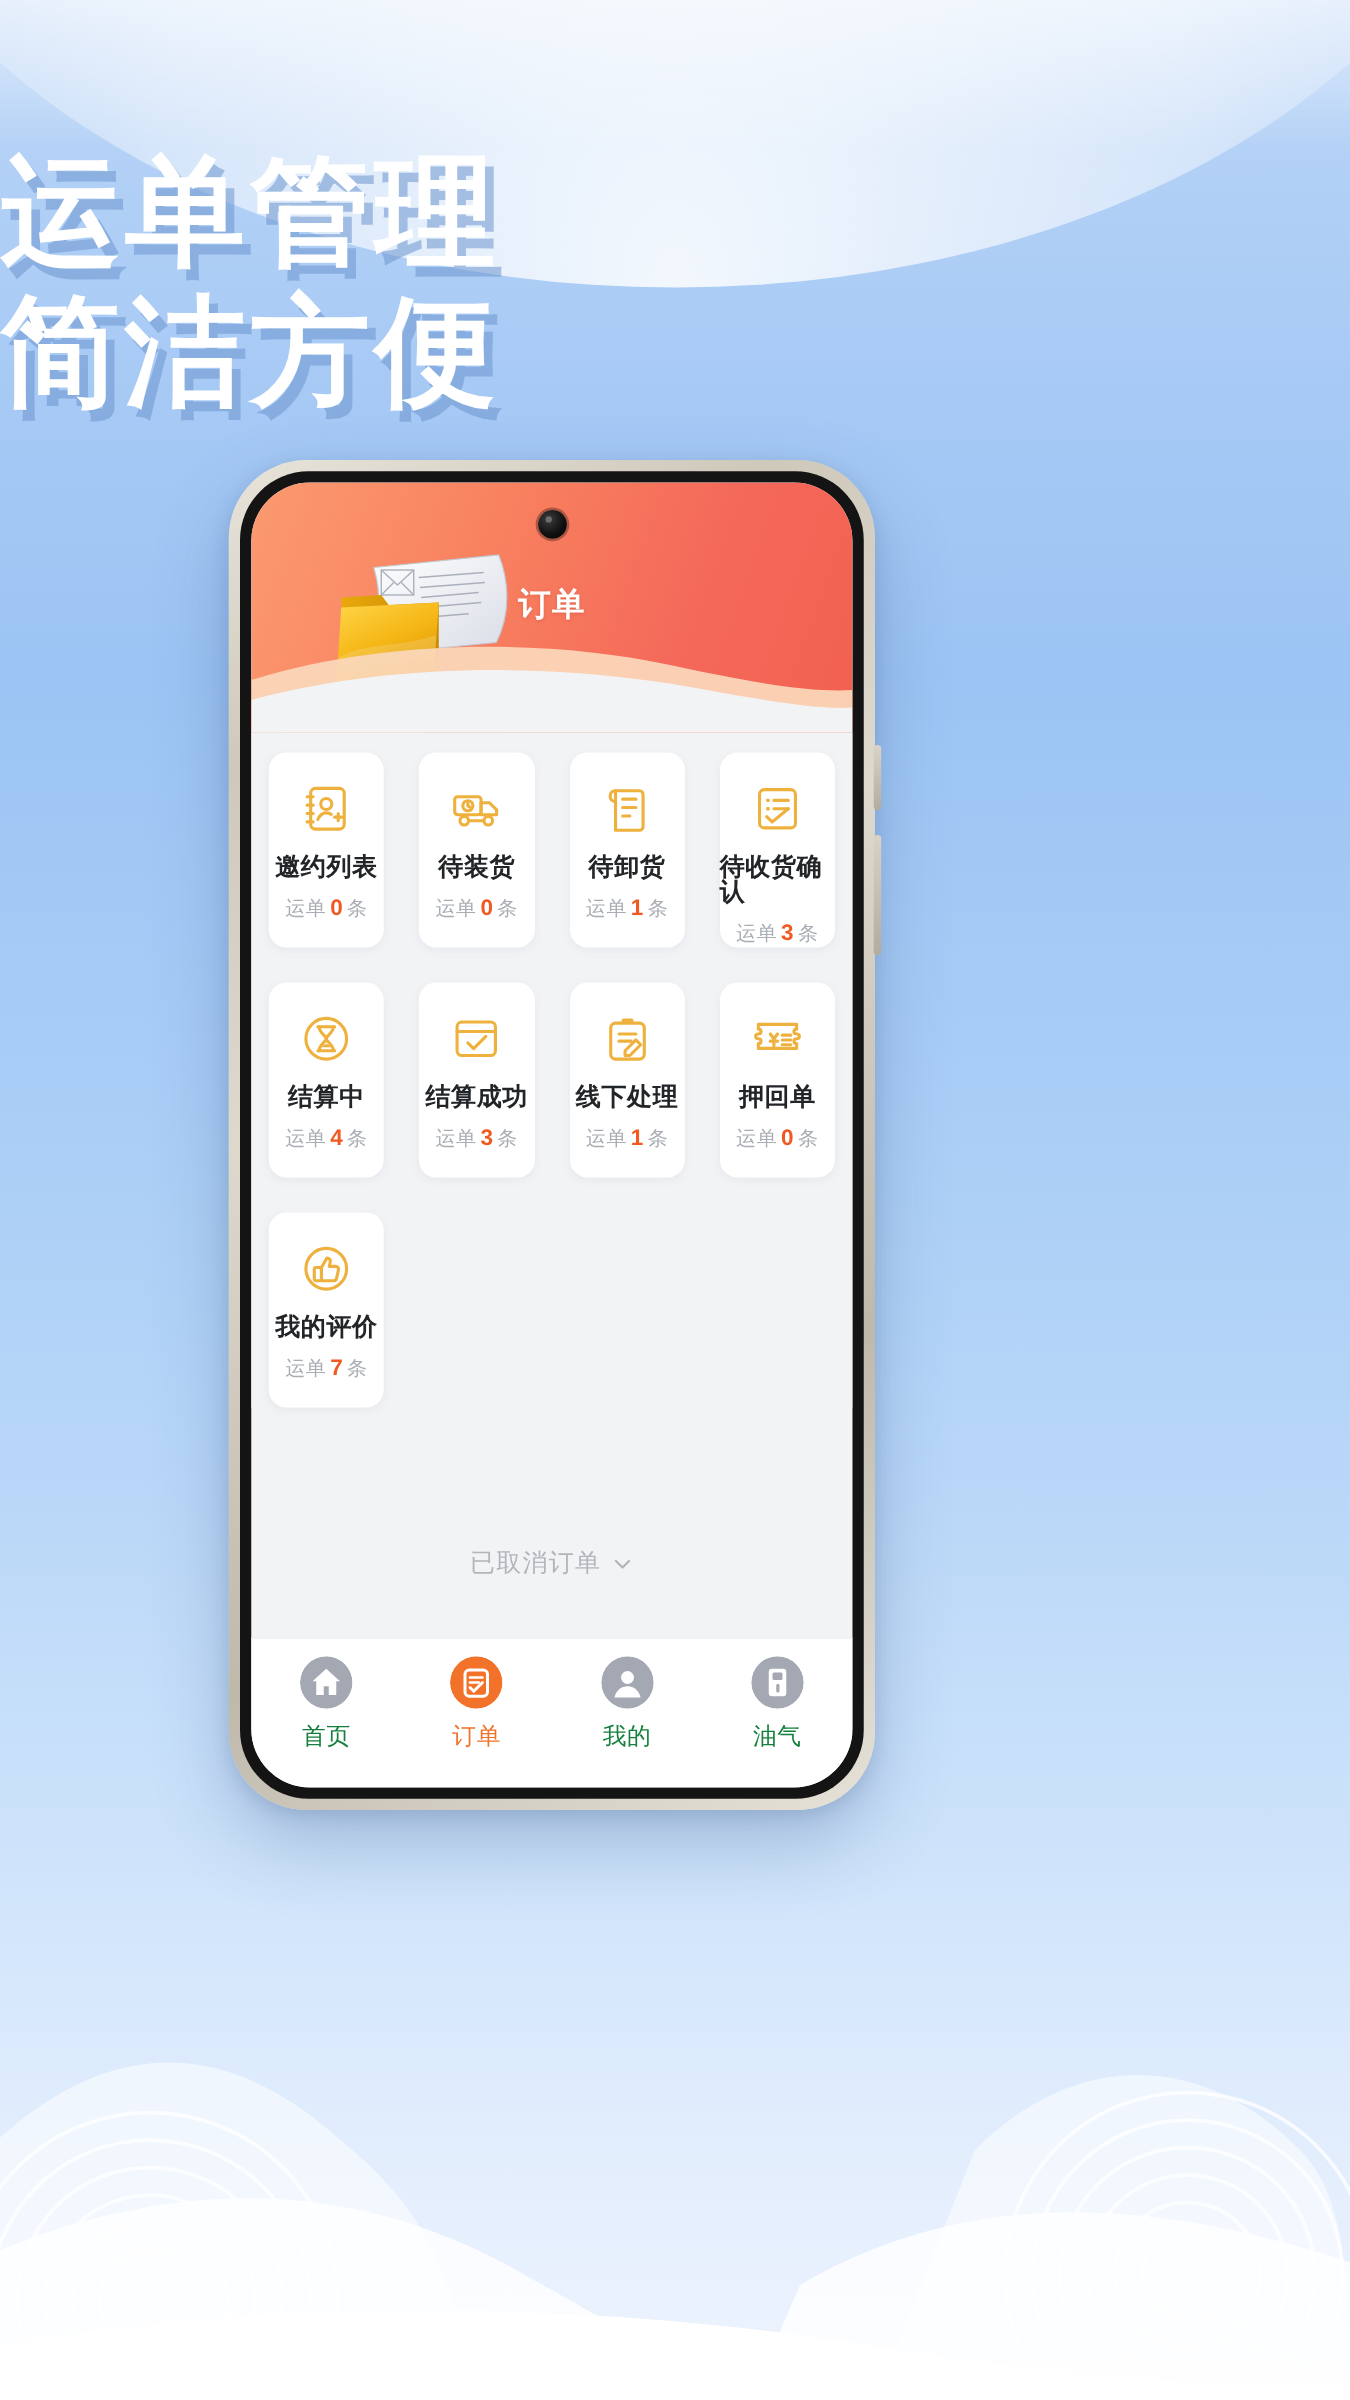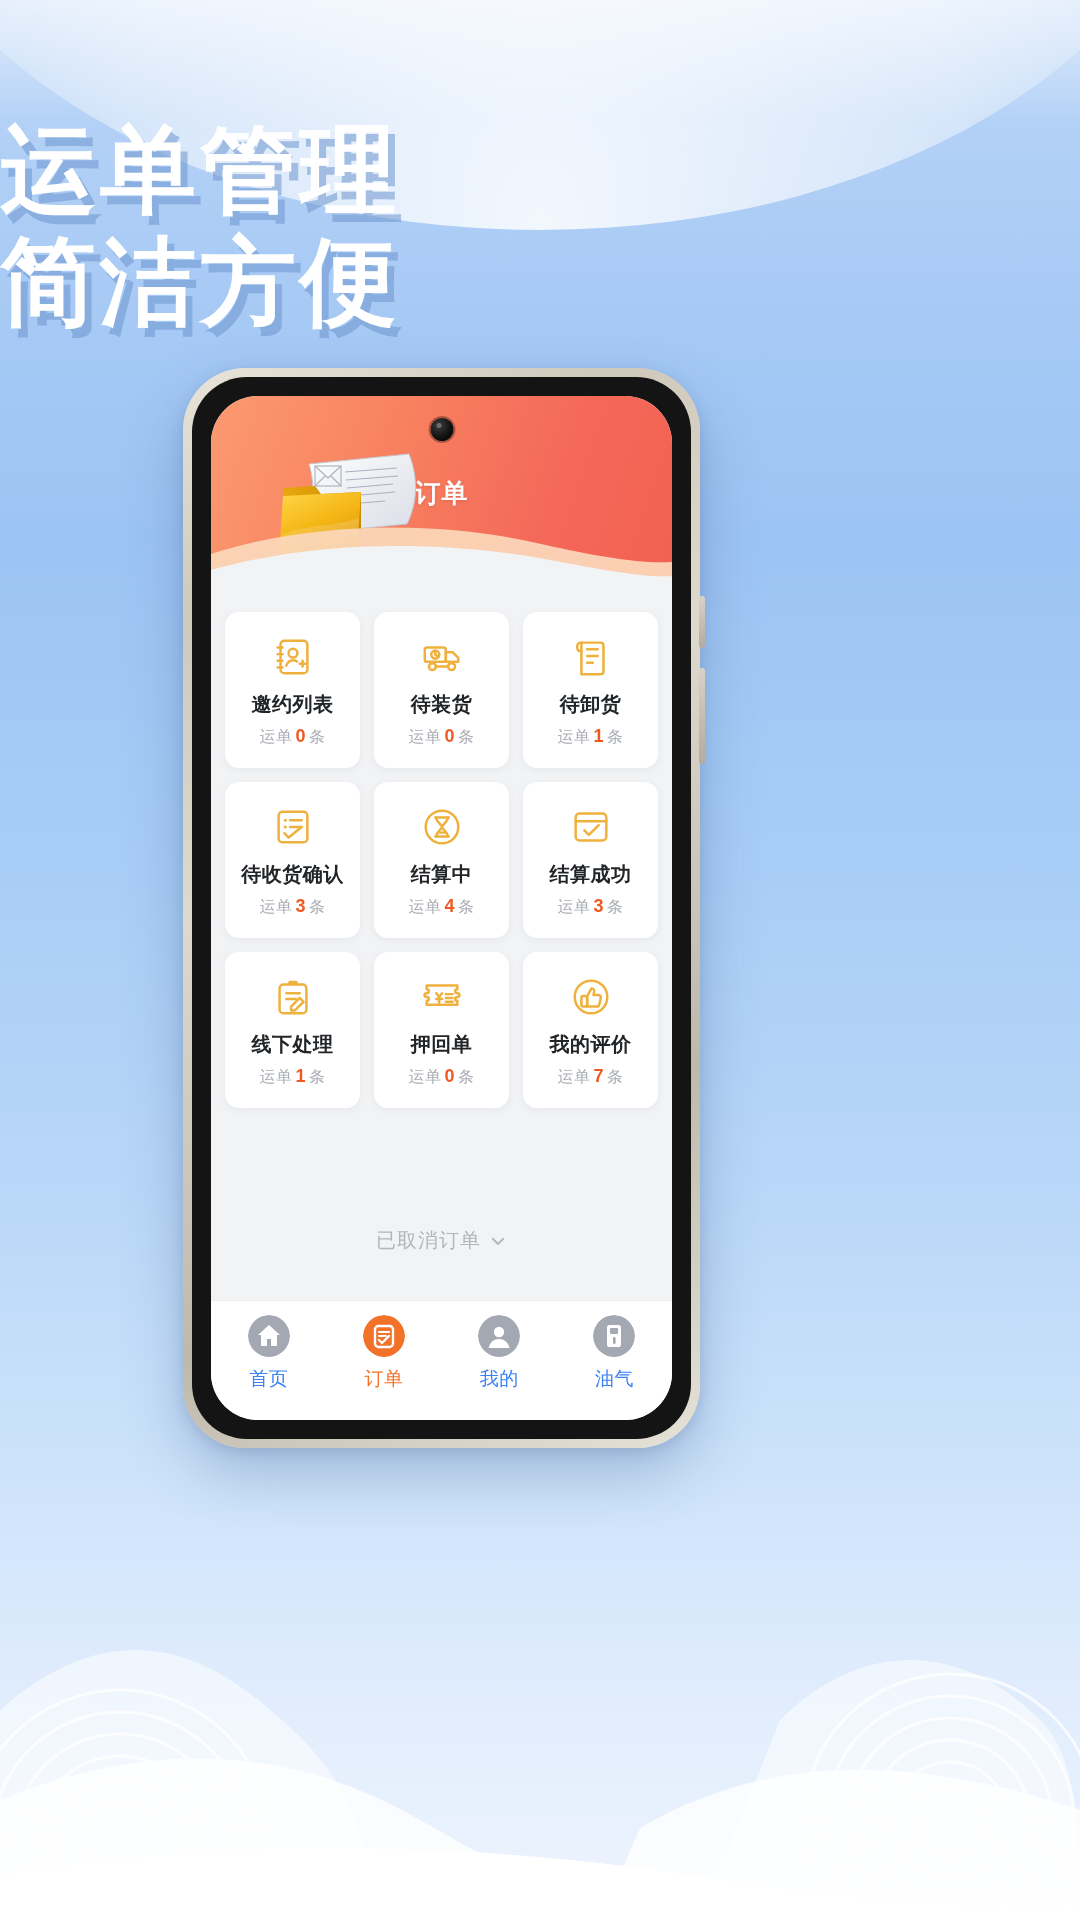--- a/index.html
+++ b/index.html
@@ -61,21 +61,21 @@
     border-radius: 62px;
     background: linear-gradient(150deg, #e8e4da 0%, #cfc9bc 18%, #ded9cd 40%, #bfb9ac 72%, #e6e2d8 100%);
     padding: 9px;
     box-shadow: 0 26px 60px rgba(60,90,140,.30), 0 4px 14px rgba(60,90,140,.18);
     z-index: 5;
   }
   .phone-inner {
     width: 100%; height: 100%;
     border-radius: 55px;
     background: #141414;
-    padding: 19px;
+    padding: 9px;
     position: relative;
   }
   .screen {
     width: 100%; height: 100%;
     border-radius: 47px;
     background: #f2f3f5;
     overflow: hidden;
     position: relative;
   }
   
@@ -111,22 +111,22 @@
     position: absolute; top: 80px; left: 50%; transform: translateX(-50%);
     color: #ffffff; font-size: 26px; font-weight: 700; letter-spacing: 1px;
     text-shadow: 0 1px 3px rgba(160,50,30,.25);
   }
   .folder-art { position: absolute; left: 46px; top: 56px; width: 200px; height: 120px; }
 
   
   .grid-wrap { padding: 16px 14px 0 14px; background: #f2f3f5; }
   .grid {
     display: grid;
-    grid-template-columns: repeat(3, 1fr);
-    gap: 14px;
+    grid-template-columns: repeat(4, 1fr);
+    gap: 28px;
   }
   .card {
     background: #ffffff;
     border-radius: 14px;
     height: 156px;
     display: flex; flex-direction: column;
     align-items: center; justify-content: flex-start;
     padding-top: 22px;
     box-shadow: 0 2px 7px rgba(150,160,180,.13);
   }
@@ -153,21 +153,21 @@
   
   .tabbar {
     position: absolute; left: 0; right: 0; bottom: 0;
     height: 120px;
     background: #ffffff;
     border-top: 1px solid #ededf0;
     display: flex; align-items: flex-start; padding-top: 14px;
   }
   .tab { flex: 1; display: flex; flex-direction: column; align-items: center; gap: 9px; }
   .tab .tic { width: 42px; height: 42px; border-radius: 50%; display: block; }
-  .tab .tlabel { font-size: 19px; color: #3b82f6; letter-spacing: .5px; }
+  .tab .tlabel { font-size: 19px; color: #15803d; letter-spacing: .5px; }
   .tab.active .tlabel { color: #f2722a; }
 </style>
 </head>
 <body>
 
 <div class="sky-arc"></div>
 <div class="sky-arc2"></div>
 
 <svg class="hills" viewBox="0 0 1080 640" preserveAspectRatio="none">
   <g fill="none" stroke="#ffffff" stroke-opacity=".75" stroke-width="3">

